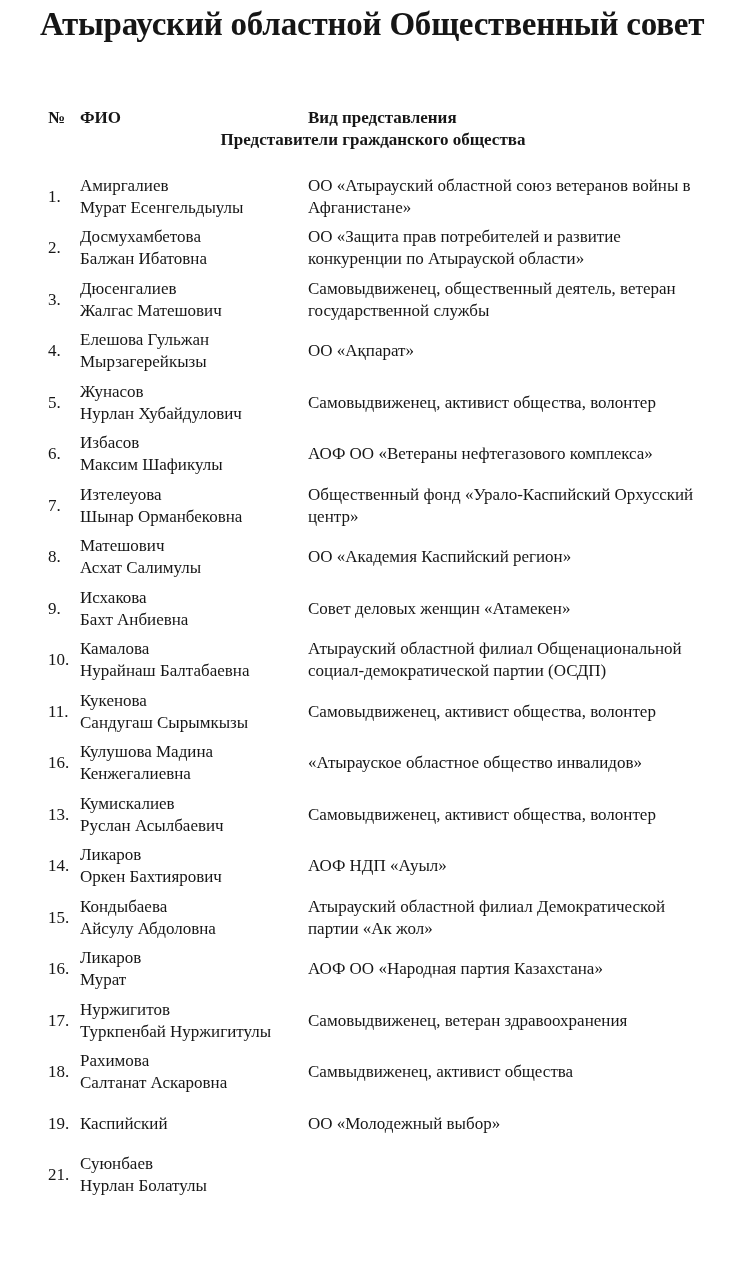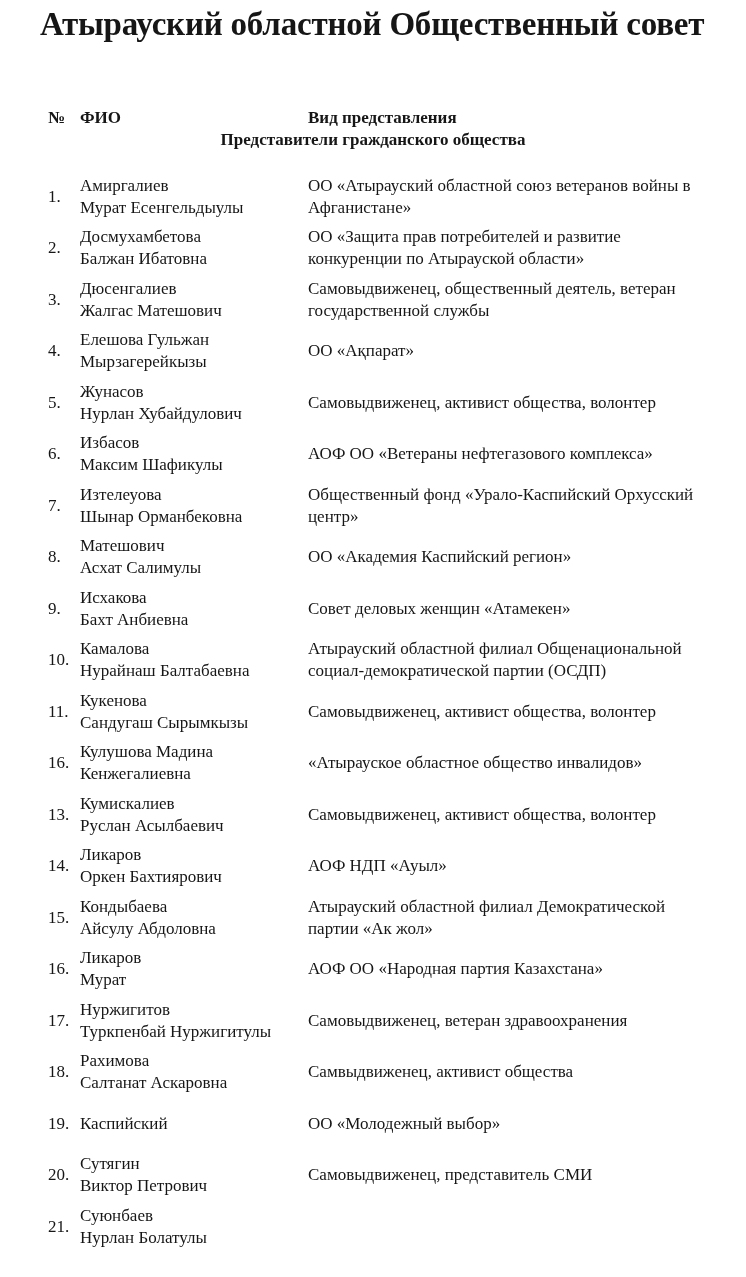--- a/index.html
+++ b/index.html
@@ -254,28 +254,20 @@
   </div>
 
   <div class="row">
     <div class="c-num">19.</div>
     <div class="c-name">
       <span class="nl">Каспийский</span>
     </div>
     <div class="c-type">ОО «Молодежный выбор»</div>
   </div>
 
-  <div class="row">
-    <div class="c-num">20.</div>
-    <div class="c-name">
-      <span class="nl">Сутягин</span>
-      <span class="nl">Виктор Петрович</span>
-    </div>
-    <div class="c-type">Самовыдвиженец, представитель СМИ</div>
-  </div>
 
   <div class="row">
     <div class="c-num">21.</div>
     <div class="c-name">
       <span class="nl">Суюнбаев</span>
       <span class="nl">Нурлан Болатулы</span>
     </div>
   </div>
 </div>
 

